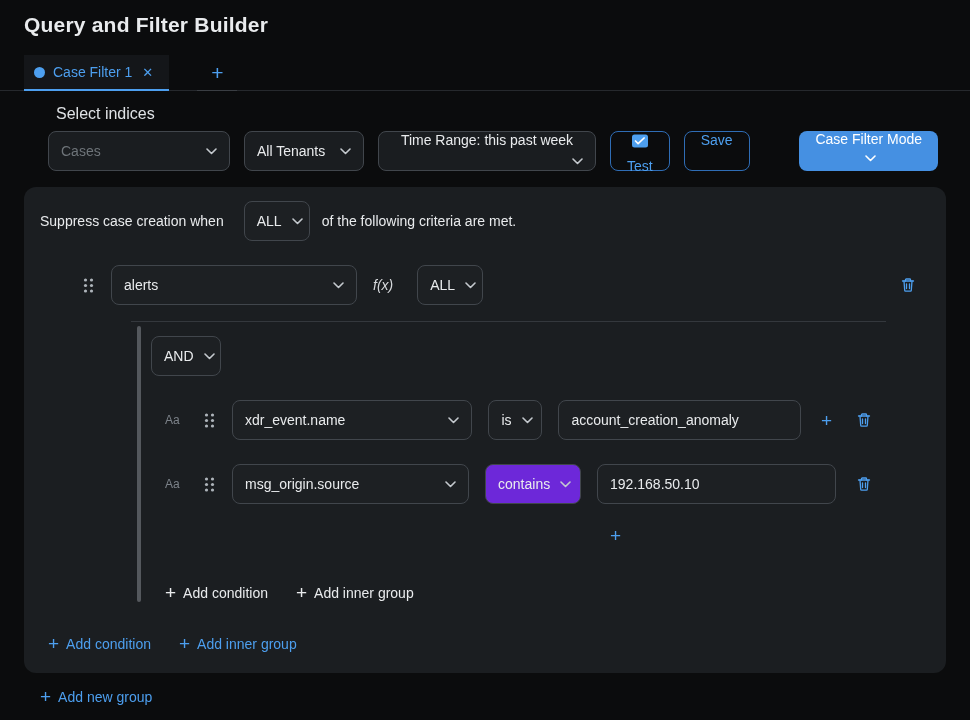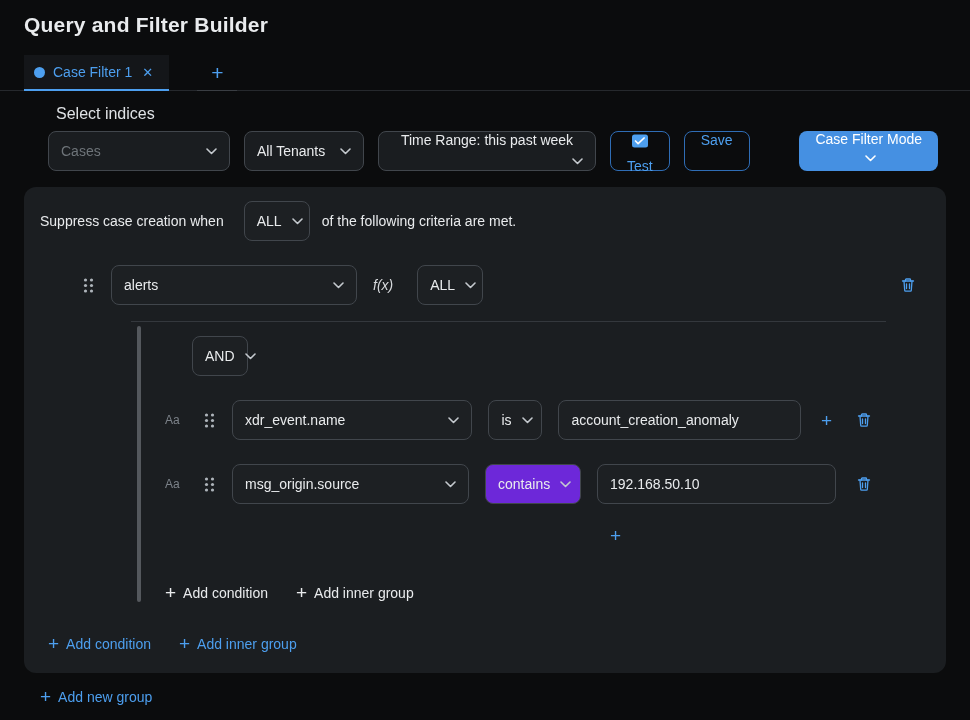--- a/index.html
+++ b/index.html
@@ -144,21 +144,21 @@
     border-top: 1px solid #34383d;
     padding: 0 0 0 20px;
   }
   .vbar {
     position: absolute;
     left: 6px; top: 4px; bottom: 0;
     width: 4px;
     border-radius: 2px;
     background: #54585d;
   }
-  .and-select { margin-top: 14px; width: 56px; background: #1d2023; margin-left: 41px; }
+  .and-select { margin-top: 14px; width: 70px; background: #1d2023; }
   .cond-row {
     display: flex;
     align-items: center;
     gap: 16px;
     margin-top: 24px;
     padding-left: 14px;
   }
   .type-badge { color: #7c8289; font-size: 12px; min-width: 22px; }
   .w-op-s { width: 54px; background: #1d2023; }
   .w-op-m { width: 96px; background: #6d28d9; }

